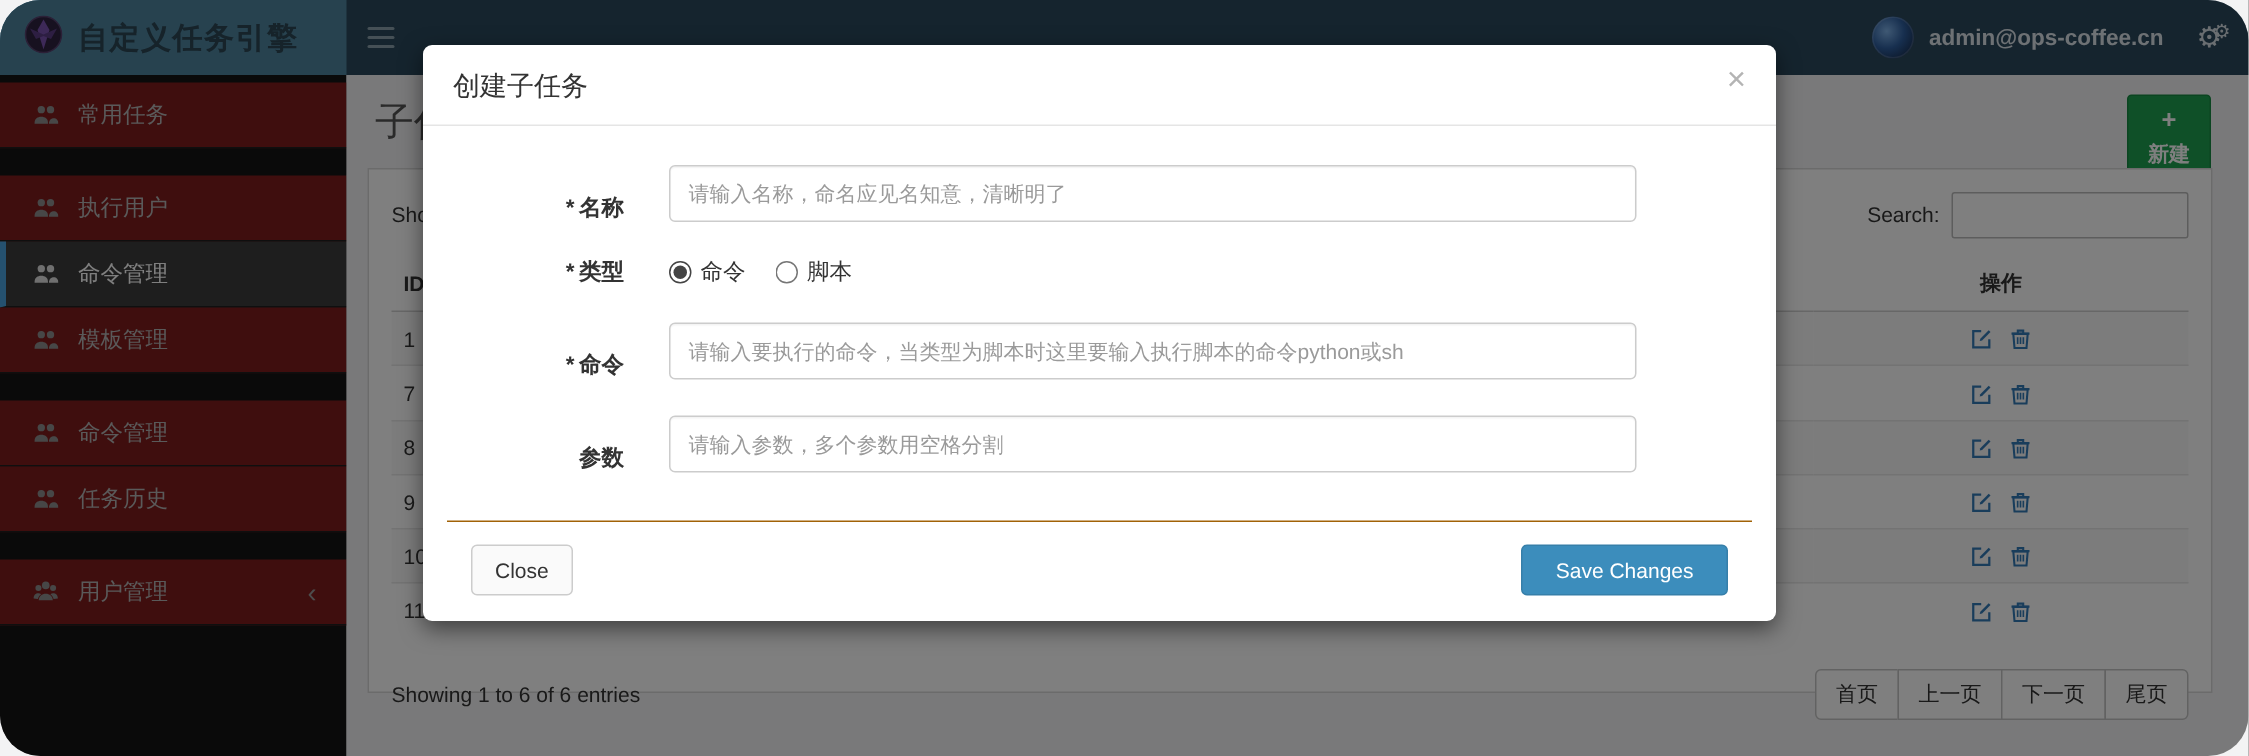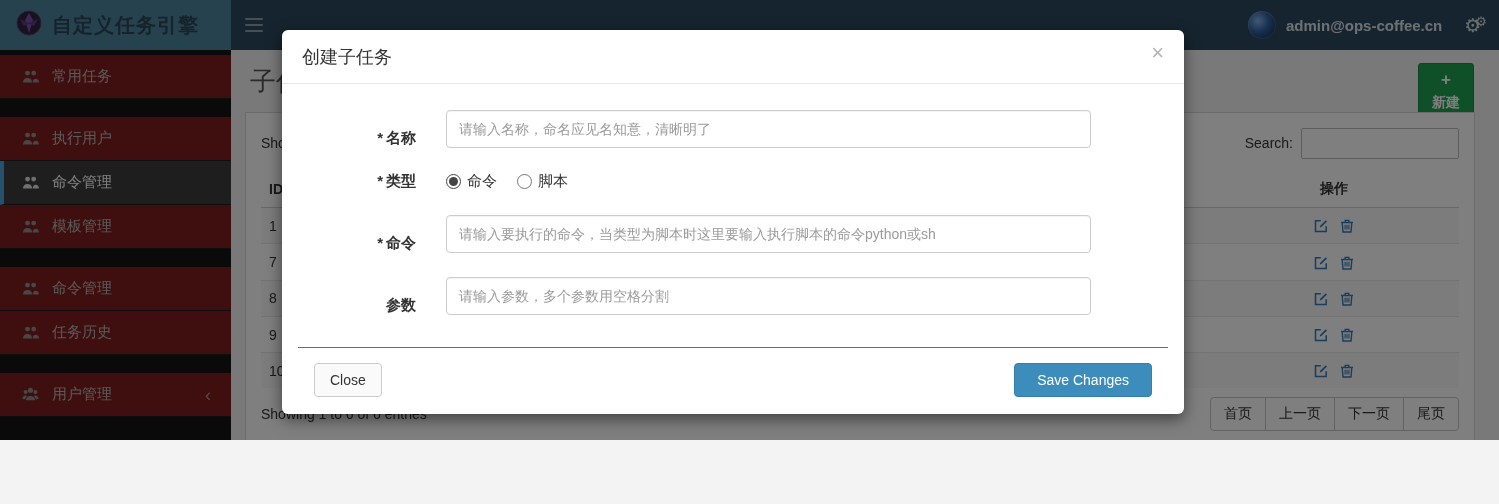--- a/index.html
+++ b/index.html
@@ -1,18 +1,18 @@
 <!DOCTYPE html>
 <html><head>
 <meta charset="utf-8">
 <style>
   * { margin:0; padding:0; box-sizing:border-box; }
   html,body { width:1499px; height:504px; overflow:hidden; }
   body { font-family:"Liberation Sans", sans-serif; background:#f3f3f4; }
-  .screen { position:relative; width:1499px; height:440px; overflow:hidden; }
+  .screen { position:relative; width:1499px; height:504px; overflow:hidden;border-radius:27px; }
 
   
   .topbar { position:absolute; top:0; left:0; right:0; height:50px; background:#2a485c; display:flex; align-items:center; z-index:1; }
   .logo { width:231px; height:50px; background:#4e849e; display:flex; align-items:center; padding-left:16px; gap:10px; flex:0 0 231px; cursor:pointer; }
   .logo-text { font-size:20px; font-weight:bold; color:#2c4654; letter-spacing:1px; }
   .hamburger { width:46px; height:50px; display:flex; flex-direction:column; justify-content:center; align-items:center; gap:4px; cursor:pointer; }
   .hamburger i { display:block; width:18px; height:2px; background:#8ba0ac; border-radius:1px; }
   .topbar-right { margin-left:auto; display:flex; align-items:center; gap:22px; padding-right:18px; }
   .user-menu { display:flex; align-items:center; gap:10px; cursor:pointer;font-weight:bold; }
   .avatar { width:28px; height:28px; border-radius:50%; background:radial-gradient(circle at 35% 35%, #7fb2e8 0%, #2e5e9e 45%, #101c33 100%); box-shadow:0 0 0 1px rgba(255,255,255,0.15) inset; }
@@ -41,21 +41,21 @@
   .len-select { width:64px; height:32px; border:1px solid #bbb; border-radius:2px; background:#fff; }
   .dt-search { display:flex; align-items:center; gap:8px; font-size:14px; color:#333; }
   .search-input { width:158px; height:31px; border:1px solid #bbb; border-radius:2px; padding:0 8px; font-size:13px; background:#fff; }
   table.dt { width:100%; border-collapse:collapse; font-size:14px; color:#333; }
   table.dt th { text-align:left; font-weight:bold; padding:9px 8px; border-bottom:1px solid #cfcfcf; }
   table.dt th.col-actions, table.dt td.cell-actions { width:250px; text-align:center; }
   table.dt td { padding:9px 8px; border-top:1px solid #e6e6e6; }
   table.dt tr.odd td { background:#f9f9f9; }
   .action-link { display:inline-block; color:#337ab7; margin:0 5px; cursor:pointer; vertical-align:middle; }
   .action-link svg { display:block; }
-  .dt-footer { display:flex; justify-content:space-between; align-items:center; margin-top:9px; }
+  .dt-footer { display:flex; justify-content:space-between; align-items:center; margin-top:21px; }
   .dt-info { font-size:14px; color:#333; }
   .paginate { display:flex; }
   .page-btn { border:1px solid #c5c5c5; background:#fff; color:#333; font-size:14px; padding:7px 13px; margin-left:-1px; cursor:pointer; }
   .page-btn:first-child { border-radius:4px 0 0 4px; margin-left:0; }
   .page-btn:last-child { border-radius:0 4px 4px 0; }
 
   
   .backdrop { position:absolute; inset:0; background:rgba(0,0,0,0.5); z-index:50; }
   .modal { position:absolute; left:282px; top:30px; width:902px; background:#fff; border-radius:6px; box-shadow:0 5px 15px rgba(0,0,0,0.5); z-index:60; }
   .modal-header { padding:15px 20px 14px; border-bottom:1px solid #e5e5e5; display:flex; align-items:flex-start; }
@@ -259,20 +259,32 @@
               <td></td>
             <td class="cell-actions"><span class="action-link"><svg width="16" height="16" viewBox="0 0 16 16" fill="none" stroke="currentColor" stroke-width="1.5">
                     <path d="M13.2 8.2v5.3H2.5V2.8h5.3"></path>
                     <path d="M6.8 9.4l1.6-.4 5.6-5.6-1.2-1.2-5.6 5.6z" fill="currentColor" stroke="none"></path>
                   </svg></span><span class="action-link"><svg width="16" height="16" viewBox="0 0 16 16" fill="none" stroke="currentColor" stroke-width="1.4">
                     <path d="M3.2 4.6h9.6l-.8 9.4H4z"></path>
                     <path d="M2 4.4h12M6.2 4V2.4h3.6V4"></path>
                     <path d="M6.1 6.8v4.6M8 6.8v4.6M9.9 6.8v4.6" stroke-width="1.1"></path>
                   </svg></span></td>
           </tr>
+          <tr>
+            <td>11</td>
+              <td></td>
+            <td class="cell-actions"><span class="action-link"><svg width="16" height="16" viewBox="0 0 16 16" fill="none" stroke="currentColor" stroke-width="1.5">
+                    <path d="M13.2 8.2v5.3H2.5V2.8h5.3"></path>
+                    <path d="M6.8 9.4l1.6-.4 5.6-5.6-1.2-1.2-5.6 5.6z" fill="currentColor" stroke="none"></path>
+                  </svg></span><span class="action-link"><svg width="16" height="16" viewBox="0 0 16 16" fill="none" stroke="currentColor" stroke-width="1.4">
+                    <path d="M3.2 4.6h9.6l-.8 9.4H4z"></path>
+                    <path d="M2 4.4h12M6.2 4V2.4h3.6V4"></path>
+                    <path d="M6.1 6.8v4.6M8 6.8v4.6M9.9 6.8v4.6" stroke-width="1.1"></path>
+                  </svg></span></td>
+          </tr>
         </tbody>
       </table>
 
       <div class="dt-footer">
         <span class="dt-info">Showing 1 to 6 of 6 entries</span>
         <div class="paginate">
           <button class="page-btn">首页</button>
           <button class="page-btn">上一页</button>
           <button class="page-btn">下一页</button>
           <button class="page-btn">尾页</button>

